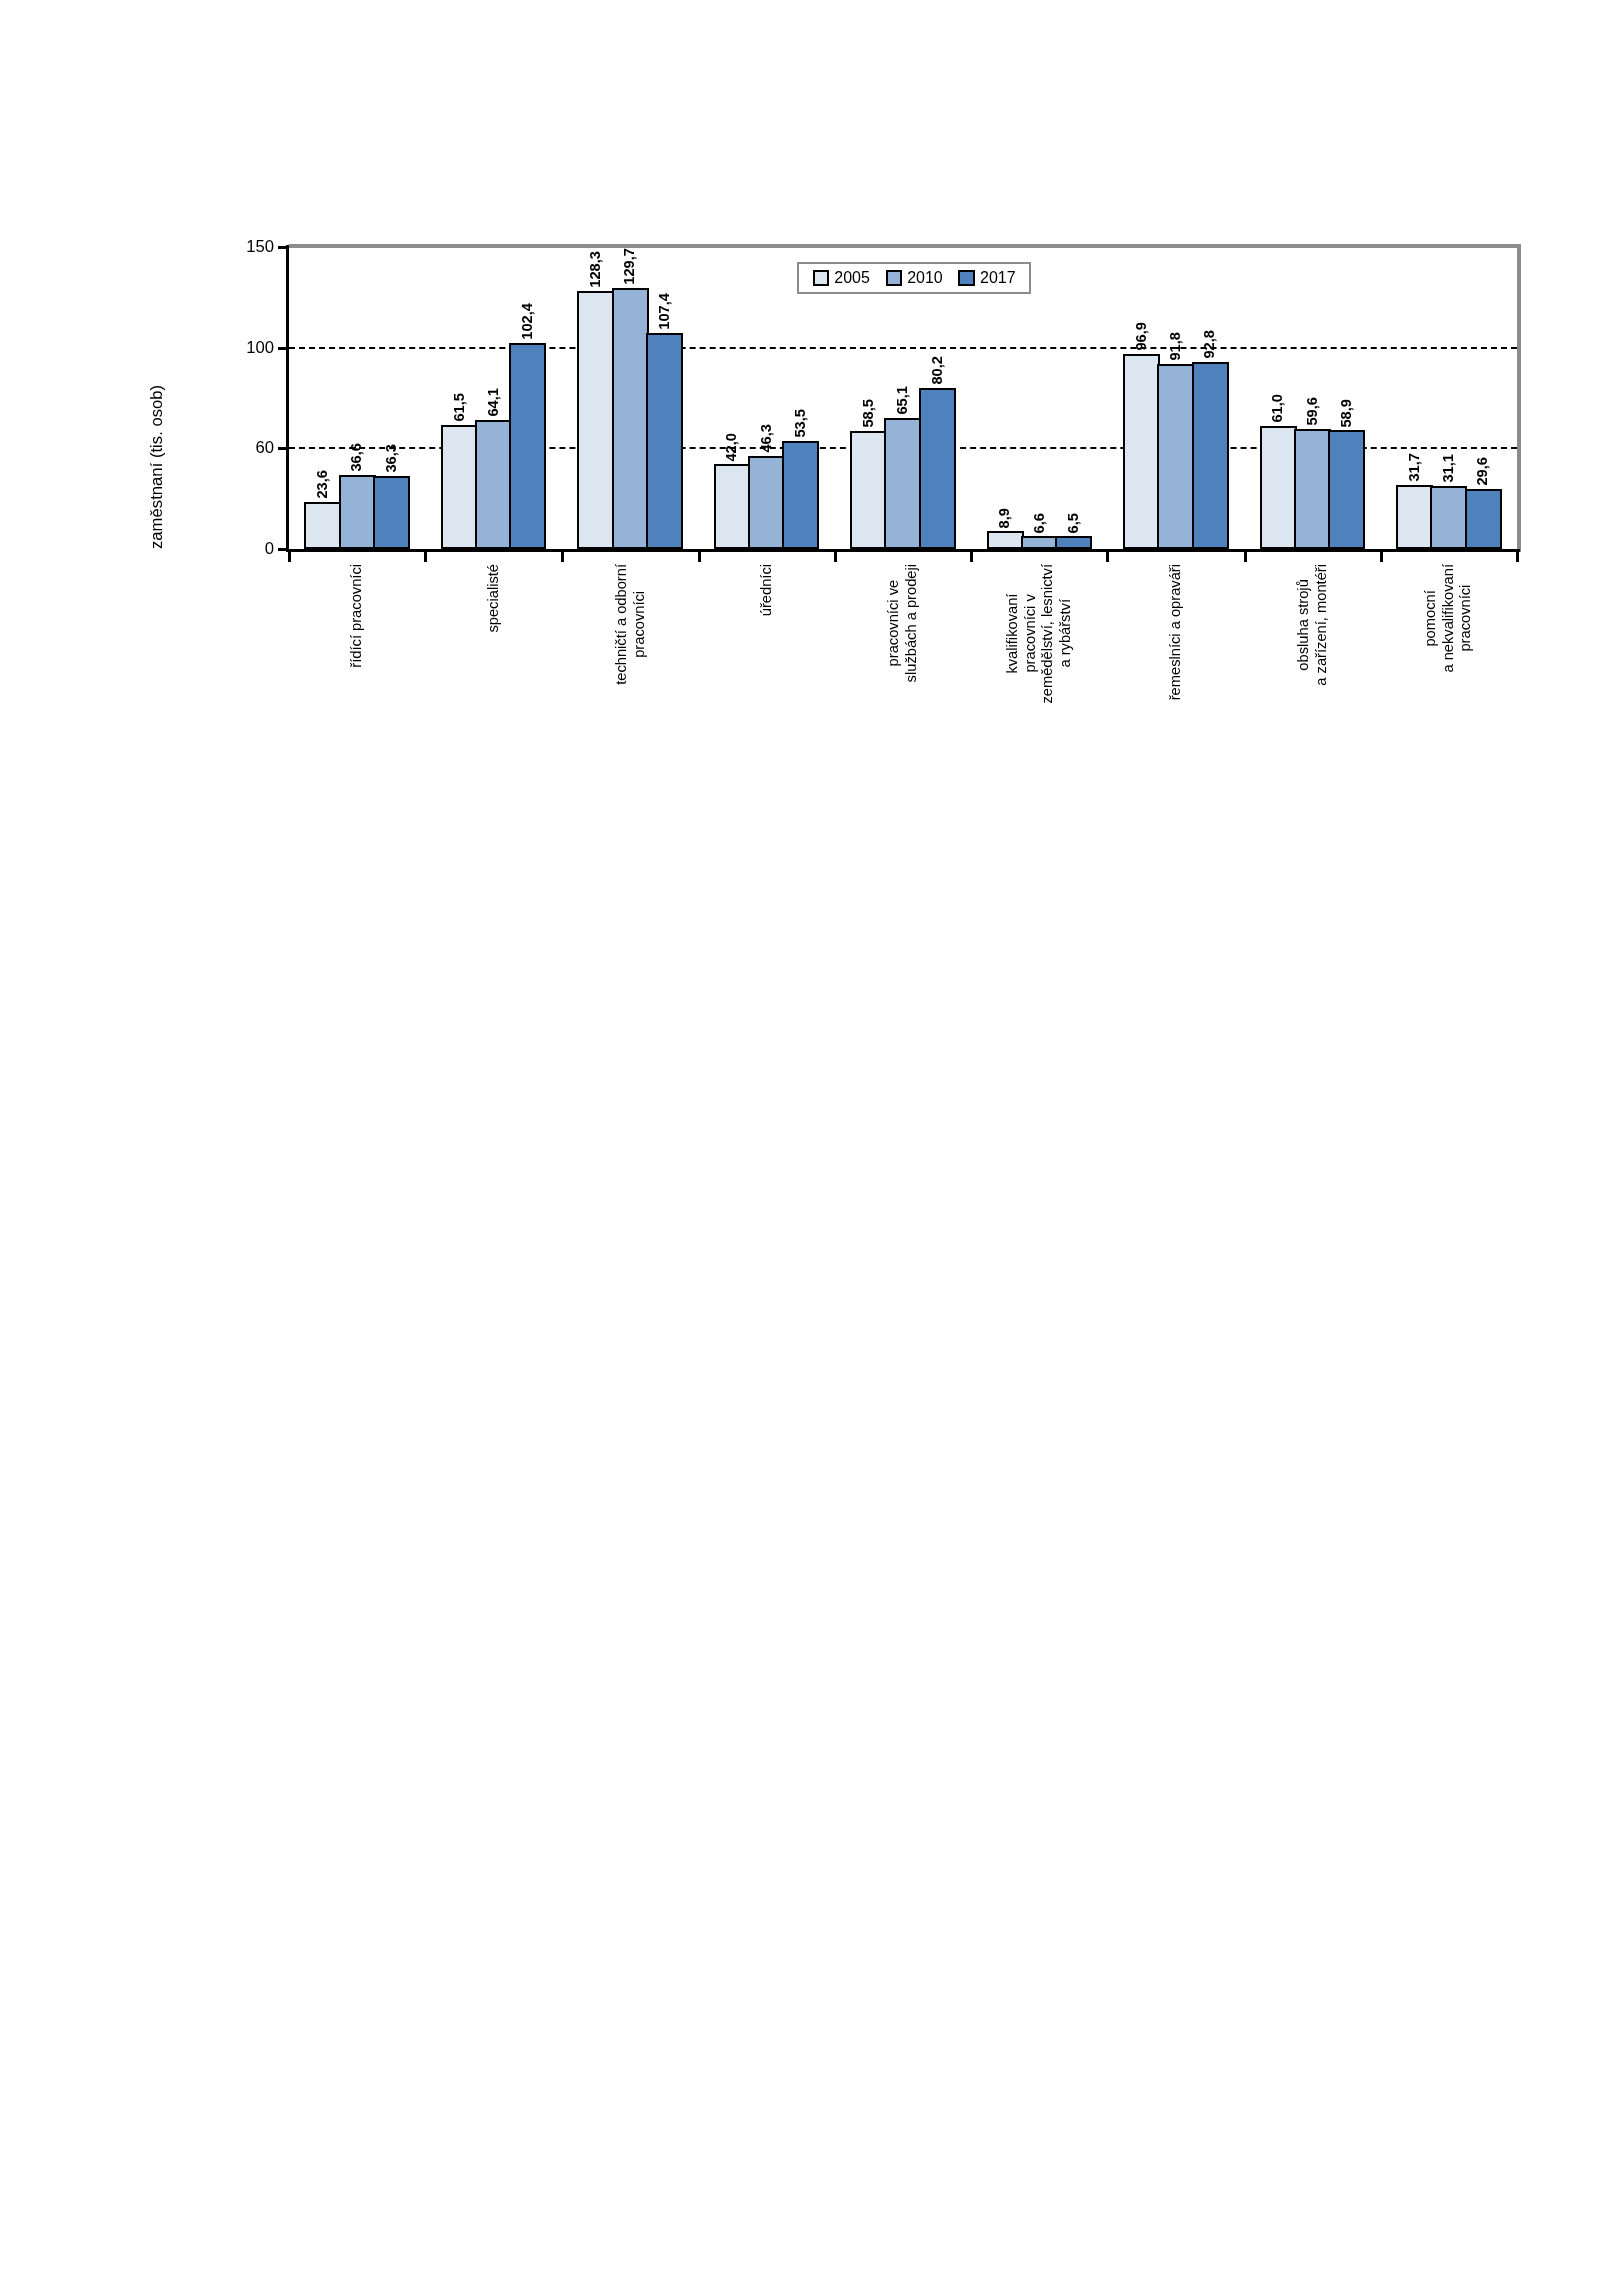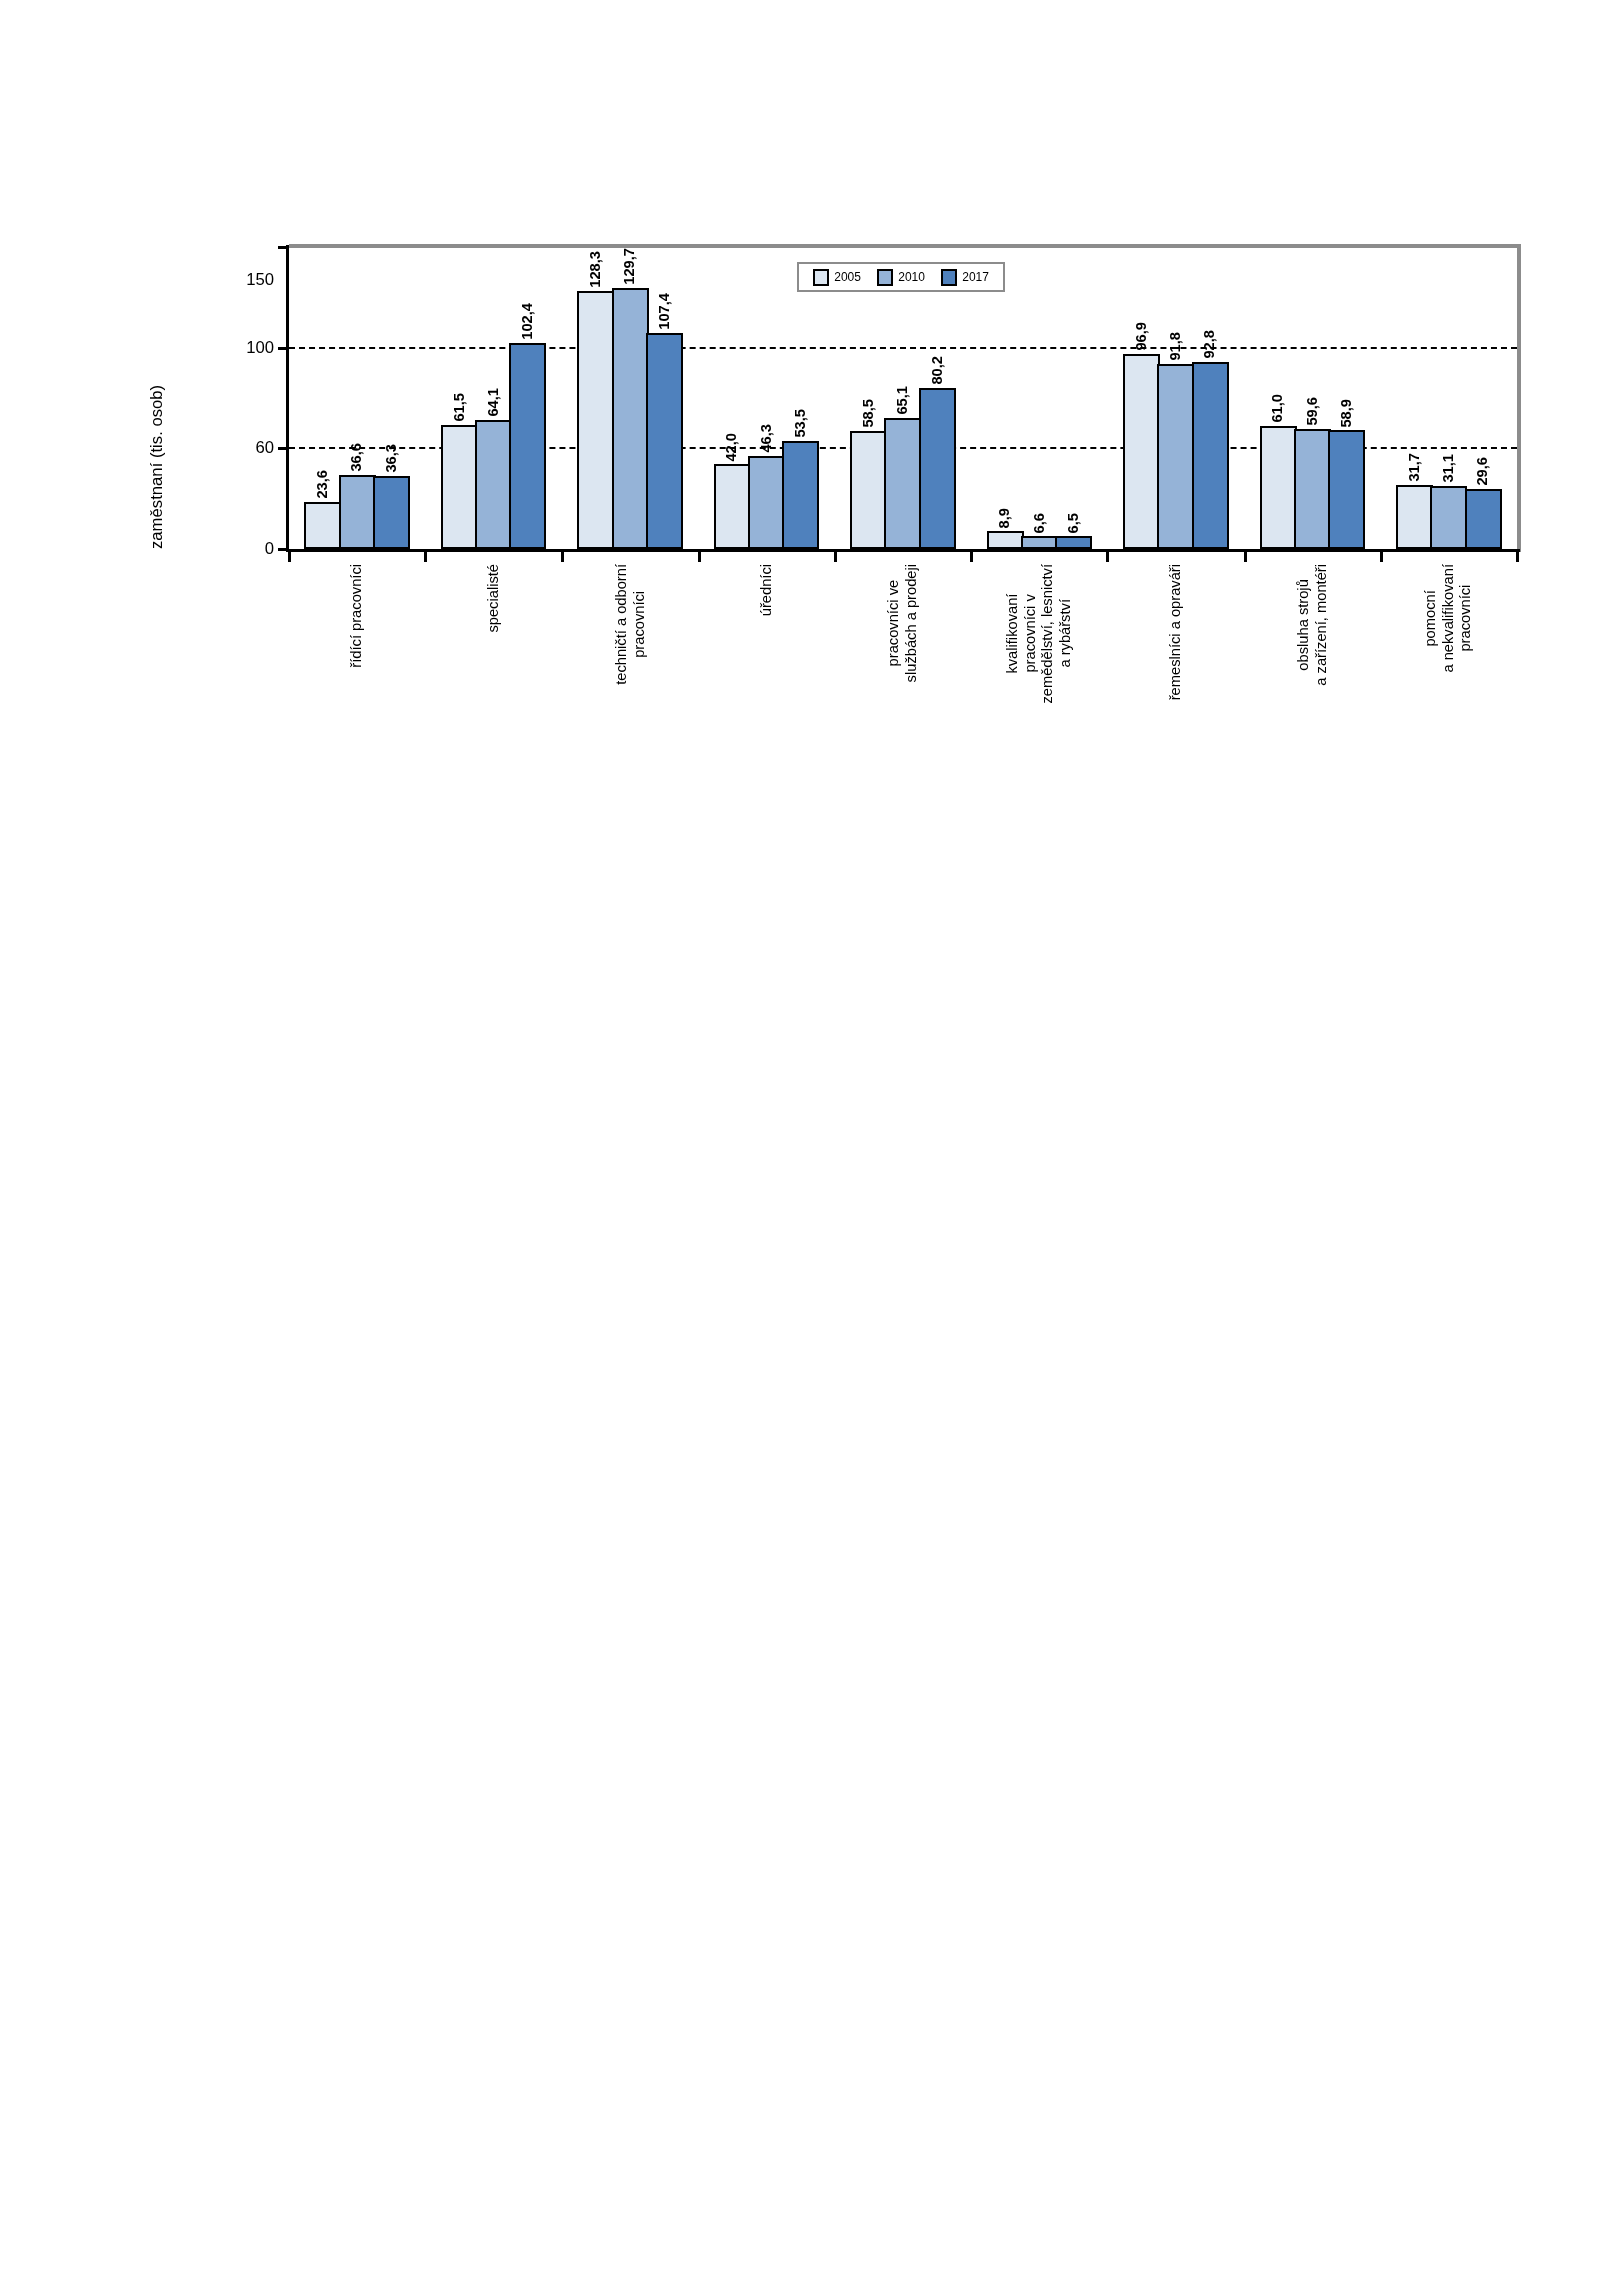--- a/index.html
+++ b/index.html
@@ -25,21 +25,21 @@
   .y-axis-title{
     position:absolute;left:147px;top:247px;height:302px;
     display:flex;align-items:center;
     writing-mode:vertical-rl;transform:rotate(180deg);
     font-size:16.7px;white-space:nowrap;
   }
   .legend{
     position:absolute;left:797px;top:262px;
     display:flex;align-items:center;gap:15.7px;
     background:#fff;border:2.9px solid #8c8c8c;
-    padding:4.9px 13.7px;font-size:12px;
+    padding:4.9px 13.7px;font-size:16px;
   }
   .legend-item{display:flex;align-items:center;gap:4.9px;}
   .legend-swatch{width:12.7px;height:12.7px;border:2.9px solid #000;box-sizing:content-box;}
   .gridline{position:absolute;left:0;width:100%;border-top:2.9px dashed #000;}
   .bar{position:absolute;bottom:0;border:2.9px solid #000;box-sizing:border-box;}
   .bar-value{
     position:absolute;
     writing-mode:vertical-rl;transform:rotate(180deg);
     font-size:14.7px;font-weight:bold;line-height:16.7px;white-space:nowrap;
   }
@@ -136,21 +136,21 @@
   <div class="axis-x"></div>
 
   <div id="yticks">
       <div class="y-tick" style="left: 278px; top: 548px; position: absolute;"></div>
       <div class="y-tick-label" style="left: 178px; top: 539px;">0</div>
       <div class="y-tick" style="left: 278px; top: 447px; position: absolute;"></div>
       <div class="y-tick-label" style="left: 178px; top: 438px;">60</div>
       <div class="y-tick" style="left: 278px; top: 347px; position: absolute;"></div>
       <div class="y-tick-label" style="left: 178px; top: 338px;">100</div>
       <div class="y-tick" style="left: 278px; top: 246px; position: absolute;"></div>
-      <div class="y-tick-label" style="left: 178px; top: 237px; margin-top: 33px;">150</div>
+      <div class="y-tick-label" style="left: 178px; top: 237px;">150</div>
     </div>
 
   <div class="legend" id="legend">
       <div class="legend-item">
         <div class="legend-swatch" style="background: rgb(220, 230, 241);"></div>
         <span>2005</span>
       </div>
       <div class="legend-item">
         <div class="legend-swatch" style="background: rgb(149, 179, 215);"></div>
         <span>2010</span>

